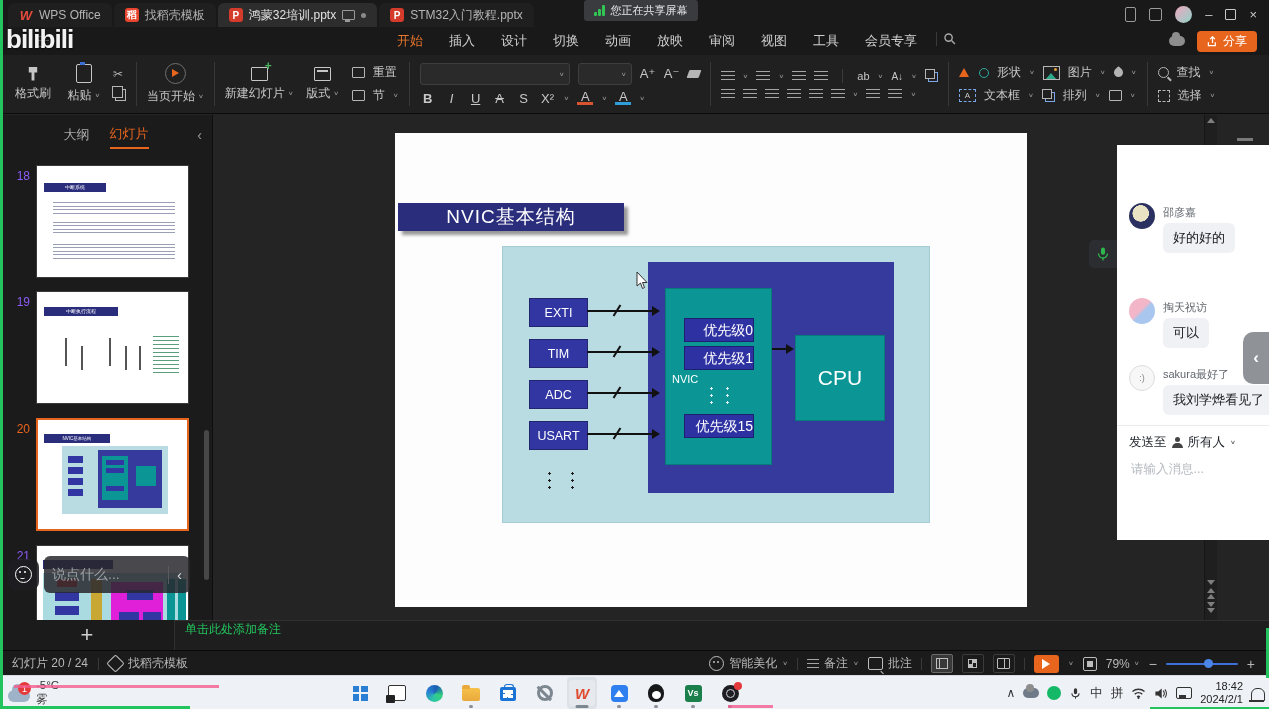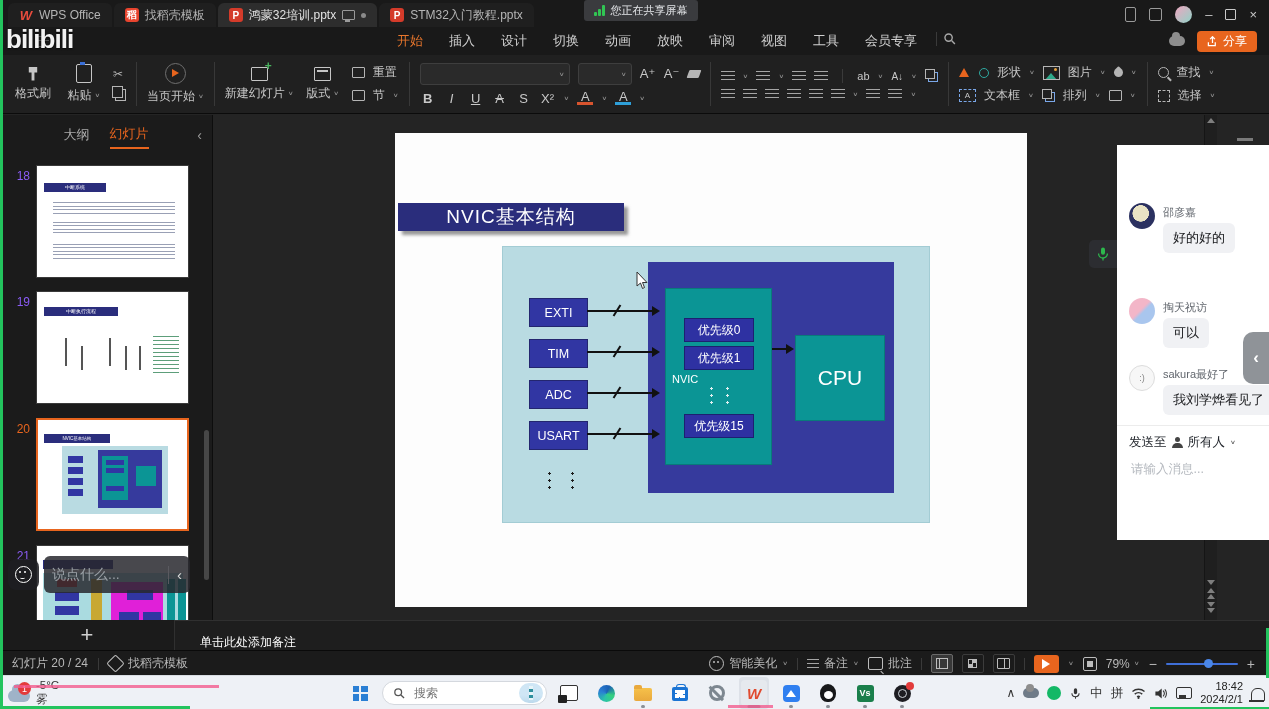--- a/index.html
+++ b/index.html
@@ -109,36 +109,36 @@
   .mnavy{position:absolute;background:#3136a3}
   .mteal{position:absolute;background:#0b9595}
   .mcyan{position:absolute;background:#b9dbe2}
   
   .canvas{position:absolute;left:395px;top:18px;width:632px;height:474px;background:#fdfdfd}
   .sl-banner{position:absolute;left:3px;top:70px;width:226px;height:28px;background:#2a2d7c;color:#fff;font-size:19px;line-height:28px;text-align:center;letter-spacing:1px;box-shadow:4px 4px 3px rgba(70,70,70,.55)}
   .sl-cyan{position:absolute;left:107px;top:113px;width:426px;height:275px;background:#b9dbe2;border:1px solid #a3ccd4}
   .sl-navy{position:absolute;left:253px;top:129px;width:246px;height:231px;background:#363a9d}
   .sl-tealbox{position:absolute;left:270px;top:155px;width:105px;height:175px;background:#0b9595;border:1px solid #097a7a}
   .sl-nvic{position:absolute;left:6px;top:84px;color:#fff;font-size:11px}
-  .sl-prio{position:absolute;left:18px;width:68px;height:22px;background:#2e31a2;border:1px solid #1d2070;color:#fff;font-size:12px;line-height:22px;text-align:center}
+  .sl-prio{position:absolute;left:18px;width:68px;height:22px;background:#2e31a2;border:1px solid #1d2070;color:#fff;font-size:14px;line-height:22px;text-align:right}
   .sl-cpu{position:absolute;left:400px;top:202px;width:88px;height:84px;background:#0b9595;border:1px solid #097a7a;color:#fff;font-size:21px;display:flex;align-items:center;justify-content:center}
   .sl-src{position:absolute;left:134px;width:57px;height:27px;background:#3136a3;border:1px solid #23266f;color:#fff;font-size:12.5px;display:flex;align-items:center;justify-content:center}
   .arrow{position:absolute;height:2px;background:#111}
   .arrow:after{content:"";position:absolute;right:-7px;top:-4px;border-left:8px solid #111;border-top:5px solid transparent;border-bottom:5px solid transparent}
   .slash{position:absolute;width:2px;height:13px;background:#111;transform:rotate(32deg)}
   .vdots{position:absolute;width:3px;background-image:radial-gradient(circle at 1.5px 1.5px,#1a1a1a 1.2px,transparent 1.4px);background-size:3px 7px}
   .vdots.w{background-image:radial-gradient(circle at 1.5px 1.5px,#dff0f0 1.1px,transparent 1.3px)}
   
   .escroll{position:absolute;left:1204px;top:0;width:12px;height:505px;background:#1f1f1f;border-left:1px solid #151515}
   .tri{width:0;height:0;margin:3px auto}
   .tri.up{border-left:4px solid transparent;border-right:4px solid transparent;border-bottom:5px solid #7e7e7e}
   .tri.down{border-left:4px solid transparent;border-right:4px solid transparent;border-top:5px solid #7e7e7e}
   .escroll-bottom{position:absolute;left:0;bottom:4px;width:100%}
   
-  .notesbar{position:absolute;left:174px;top:505px;right:0;height:30px;background:#1e1e1e;border-top:1px solid #303030;border-left:1px solid #303030;display:flex;align-items:flex-end;padding-left:25px;color:#ffffff;font-size:12px}
+  .notesbar{position:absolute;left:174px;top:505px;right:0;height:30px;background:#1e1e1e;border-top:1px solid #303030;border-left:1px solid #303030;display:flex;align-items:flex-start;padding-left:10px;color:#22c55e;font-size:12px}
   
   .chatpanel{position:absolute;left:1117px;top:30px;width:152px;height:395px;background:#fff;color:#18191c;z-index:30}
   .msg{position:absolute;left:0;width:100%}
   .mav{position:absolute;left:12px;top:0;width:26px;height:26px;border-radius:50%}
   .av1{background:radial-gradient(circle at 45% 40%,#e9e3c4 0 38%,#2b3160 40%)}
   .av2{background:linear-gradient(135deg,#f3b6c8 0 45%,#a9c6ee 55%)}
   .av3{background:#f7f7f7;border:1px solid #ddd;box-sizing:border-box;display:flex;align-items:center;justify-content:center;font-size:9px;color:#888}
   .mname{position:absolute;left:46px;top:2px;font-size:11px;color:#61666d;white-space:nowrap}
   .mbubble{position:absolute;left:46px;top:20px;background:#f0f1f4;border-radius:6px;padding:6px 10px;font-size:13px;color:#18191c;white-space:nowrap}
   .chatfoot{position:absolute;left:0;top:280px;width:100%;border-top:1px solid #ececec}
@@ -718,28 +718,20 @@
         <span>-5°C</span>
         <span>雾</span>
       </span>
     </div>
     <span class="pinkline"></span>
     <span class="pinkline2"></span>
     <div class="tb-center">
       <span class="tbapp">
           <span class="winlogo"></span>
         </span>
-      <span class="searchpill">
-        <svg width="13" height="13" viewBox="0 0 20 20">
-            <circle cx="8" cy="8" r="5.2" fill="none" stroke="#555" stroke-width="2"></circle>
-            <line x1="12.2" y1="12.2" x2="17" y2="17" stroke="#555" stroke-width="2"></line>
-          </svg>
-        <input placeholder="搜索" style="">
-        <span class="lighth"></span>
-      </span>
       <span class="tbapp">
           <span class="tvic"></span>
         </span>
       <span class="tbapp">
           <span class="edgeic"></span>
         </span>
       <span class="tbapp">
           <span class="folderic"></span>
           <span class="rundot"></span>
         </span>

